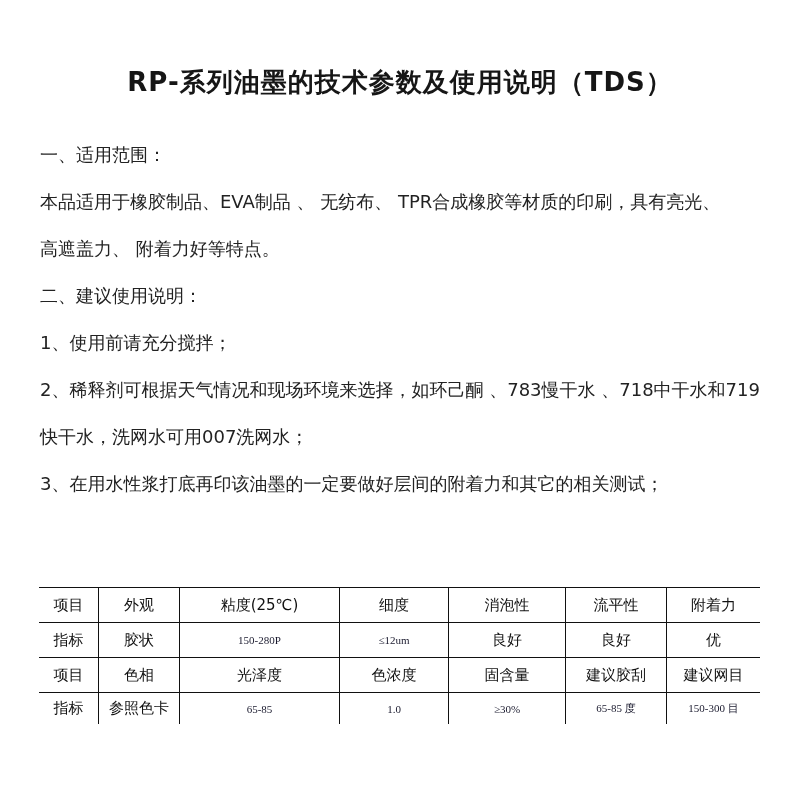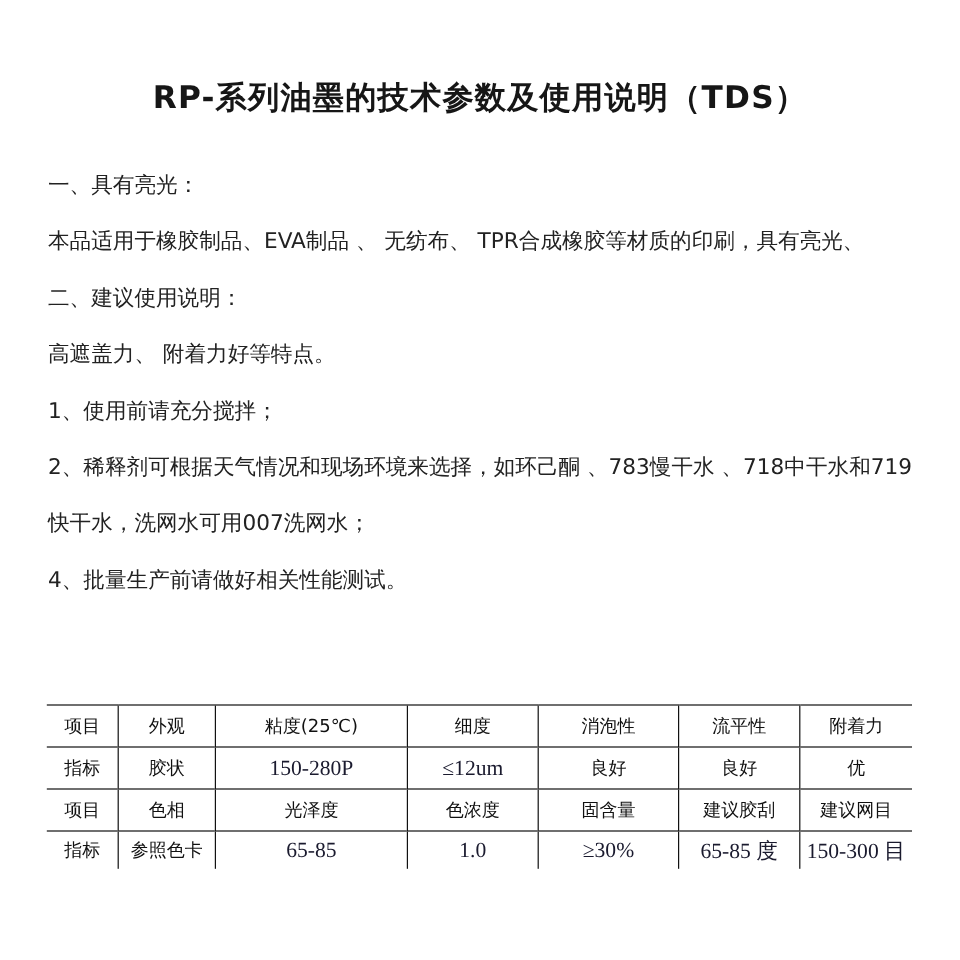--- a/index.html
+++ b/index.html
@@ -57,46 +57,46 @@
       vertical-align: middle;
     }
     table.spec tr td:first-child {
       border-left: none;
     }
     table.spec tr.last td {
       height: 31px;
     }
     table.spec td.num {
       font-family: "Liberation Serif", "DejaVu Serif", serif;
-      font-size: 18px;
+      font-size: 11px;
       color: #1a1a2e;
     }
     .c0 { width: 59px; margin-top: 44px; }
     .c1 { width: 80px; margin-left: 20px; }
     .c2 { width: 159px; }
     .c3 { width: 108px; }
     .c4 { width: 116px; }
     .c5 { width: 100px; }
     .c6 { width: 93px; }
   </style>
 </head>
 <body>
 
 <div>
   <div class="title">RP-系列油墨的技术参数及使用说明（TDS）</div>
 
   <div class="body-lines">
-    <div class="line">一、具有亮光：</div>
+    <div class="line">一、适用范围：</div>
     <div class="line">本品适用于橡胶制品、EVA制品 、 无纺布、 TPR合成橡胶等材质的印刷，具有亮光、</div>
+    <div class="line">高遮盖力、 附着力好等特点。</div>
     <div class="line">二、建议使用说明：</div>
-    <div class="line">高遮盖力、 附着力好等特点。</div>
     <div class="line">1、使用前请充分搅拌；</div>
     <div class="line">2、稀释剂可根据天气情况和现场环境来选择，如环己酮 、783慢干水 、718中干水和719</div>
     <div class="line">快干水，洗网水可用007洗网水；</div>
-    <div class="line">4、批量生产前请做好相关性能测试。</div>
+    <div class="line">3、在用水性浆打底再印该油墨的一定要做好层间的附着力和其它的相关测试；</div>
   </div>
 
   <table class="spec">
     <tbody>
         <tr>
       <td class="c0">项目</td>
       <td class="c1">外观</td>
       <td class="c2">粘度(25℃)</td>
       <td class="c3">细度</td>
       <td class="c4">消泡性</td>

